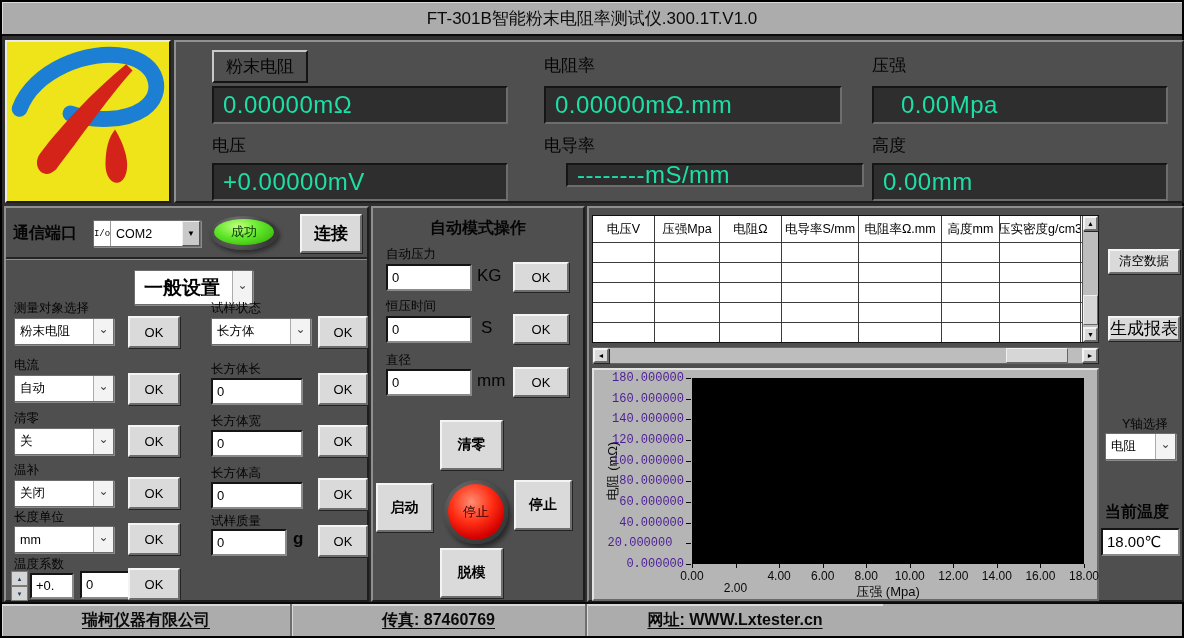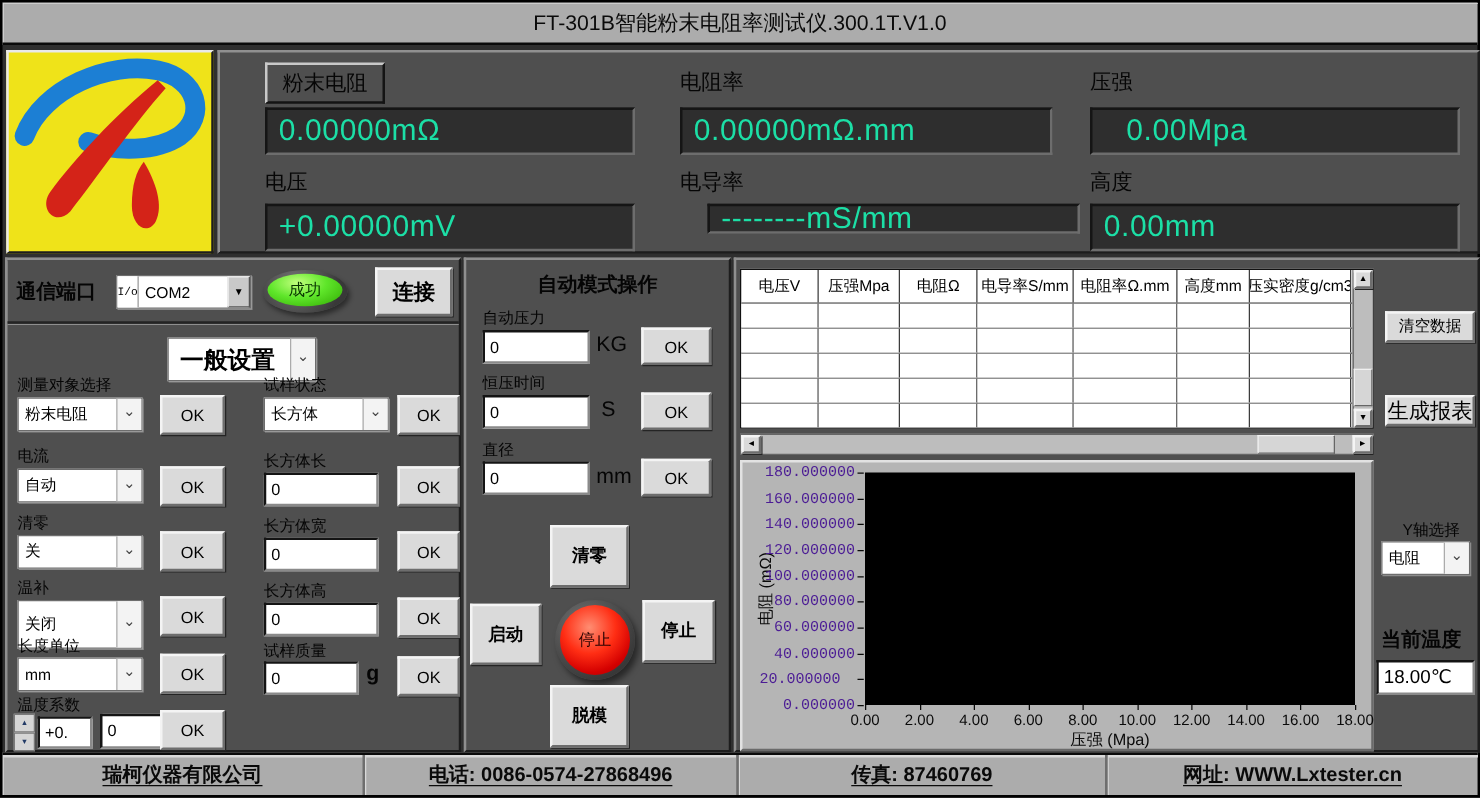--- a/index.html
+++ b/index.html
@@ -157,21 +157,21 @@
       <div class="btn okbtn" style="left:122px;top:112px;width:52px;height:32px;">OK</div>
 
       <div class="slabel" style="left:8px;top:149px;">清零</div>
       <div class="combo" style="left:8px;top:167px;width:100px;height:27px;">
         <span class="ctext">关</span>
         <span class="chev">⌄</span>
       </div>
       <div class="btn okbtn" style="left:122px;top:164px;width:52px;height:32px;">OK</div>
 
       <div class="slabel" style="left:8px;top:201px;">温补</div>
-      <div class="combo" style="left:8px;top:219px;width:100px;height:39px;">
+      <div class="combo" style="left:8px;top:219px;width:100px;height:27px;">
         <span class="ctext">关闭</span>
         <span class="chev">⌄</span>
       </div>
       <div class="btn okbtn" style="left:122px;top:216px;width:52px;height:32px;">OK</div>
 
       <div class="slabel" style="left:8px;top:248px;">长度单位</div>
       <div class="combo" style="left:8px;top:265px;width:100px;height:27px;">
         <span class="ctext">mm</span>
         <span class="chev">⌄</span>
       </div>
@@ -334,21 +334,21 @@
           <div class="ytick" style="top: 145.667px;">40.000000</div>
           <div class="ymark" style="top: 152.667px;"></div>
           <div class="ytick" style="top: 166.333px; text-align: center;">20.000000</div>
           <div class="ymark" style="top: 173.333px;"></div>
           <div class="ytick" style="top: 187px;">0.000000</div>
           <div class="ymark" style="top: 194px;"></div>
         </div>
       <div id="xticks">
           <div class="xtick" style="left: 75px;">0.00</div>
           <div class="xmark" style="left: 98px;"></div>
-          <div class="xtick" style="left: 118.556px;">2.00</div>
+          <div class="xtick" style="left: 118.556px; margin-top: 12px;">2.00</div>
           <div class="xmark" style="left: 141.556px;"></div>
           <div class="xtick" style="left: 162.111px;">4.00</div>
           <div class="xmark" style="left: 185.111px;"></div>
           <div class="xtick" style="left: 205.667px;">6.00</div>
           <div class="xmark" style="left: 228.667px;"></div>
           <div class="xtick" style="left: 249.222px;">8.00</div>
           <div class="xmark" style="left: 272.222px;"></div>
           <div class="xtick" style="left: 292.778px;">10.00</div>
           <div class="xmark" style="left: 315.778px;"></div>
           <div class="xtick" style="left: 336.333px;">12.00</div>
@@ -373,23 +373,20 @@
     </div>
 
     <div class="slabel" style="left:516px;top:294px;font-size:16px;font-weight:bold;">当前温度</div>
     <div class="input" style="left:512px;top:320px;width:79px;height:28px;line-height:24px;font-size:15px;">18.00℃</div>
   </div>
 
   <div class="footer">
     <div class="fcell" style="width:290px;">
         <span>瑞柯仪器有限公司</span>
       </div>
-    <div class="fcell" style="width:299px;">
-        <span>电话: 0086-0574-27868496</span>
-      </div>
     <div class="fcell" style="width:295px;">
         <span>传真: 87460769</span>
       </div>
     <div class="fcell" style="width:296px;border-right:none;">
         <span>网址: WWW.Lxtester.cn</span>
       </div>
   </div>
 </div>
 
 </body></html>

